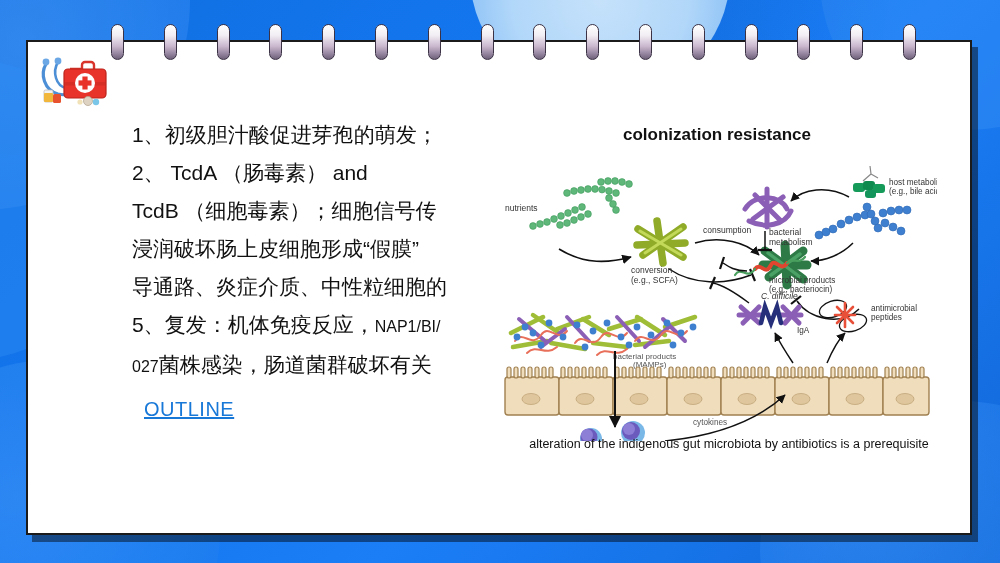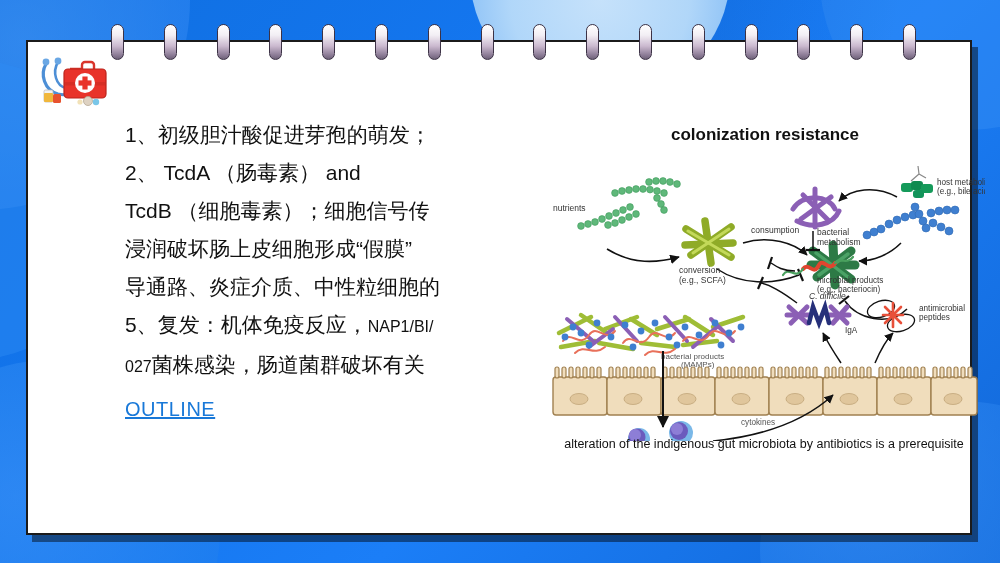--- a/index.html
+++ b/index.html
@@ -96,58 +96,58 @@
     left: 36px;
     top: 52px;
     width: 78px;
     height: 62px;
     z-index: 5;
   }
 
   
   .text-col {
     position: absolute;
-    left: 125px;
+    left: 132px;
     top: 116px;
     width: 340px;
     font-size: 21px;
     line-height: 38px;
     color: #111111;
     letter-spacing: 0px;
   }
   .text-line { white-space: nowrap; }
   .small-sup { font-size: 16px; }
   .outline-link {
     display: inline-block;
     margin-top: 4px;
     color: #1878d8;
     font-size: 20px;
     text-decoration: underline;
     letter-spacing: .5px;
+    margin-left: 12px;
   }
 
   
   .figure {
     position: absolute;
     left: 497px;
     top: 125px;
     width: 440px;
     height: 355px;
-    margin-left: 48px;
   }
   .fig-title {
     text-align: center;
     font-size: 17px;
     font-weight: bold;
     color: #111;
     margin: 0 0 10px 0;
   }
   .fig-caption {
     position: absolute;
-    left: 9px;
+    left: 22px;
     top: 312px;
     width: 420px;
     text-align: center;
     font-size: 12.5px;
     line-height: 15px;
     color: #111;
   }
   .fig-svg { position:absolute; left:0; top:26px; }
   svg text { font-family: "Liberation Sans", sans-serif; }
 </style>

